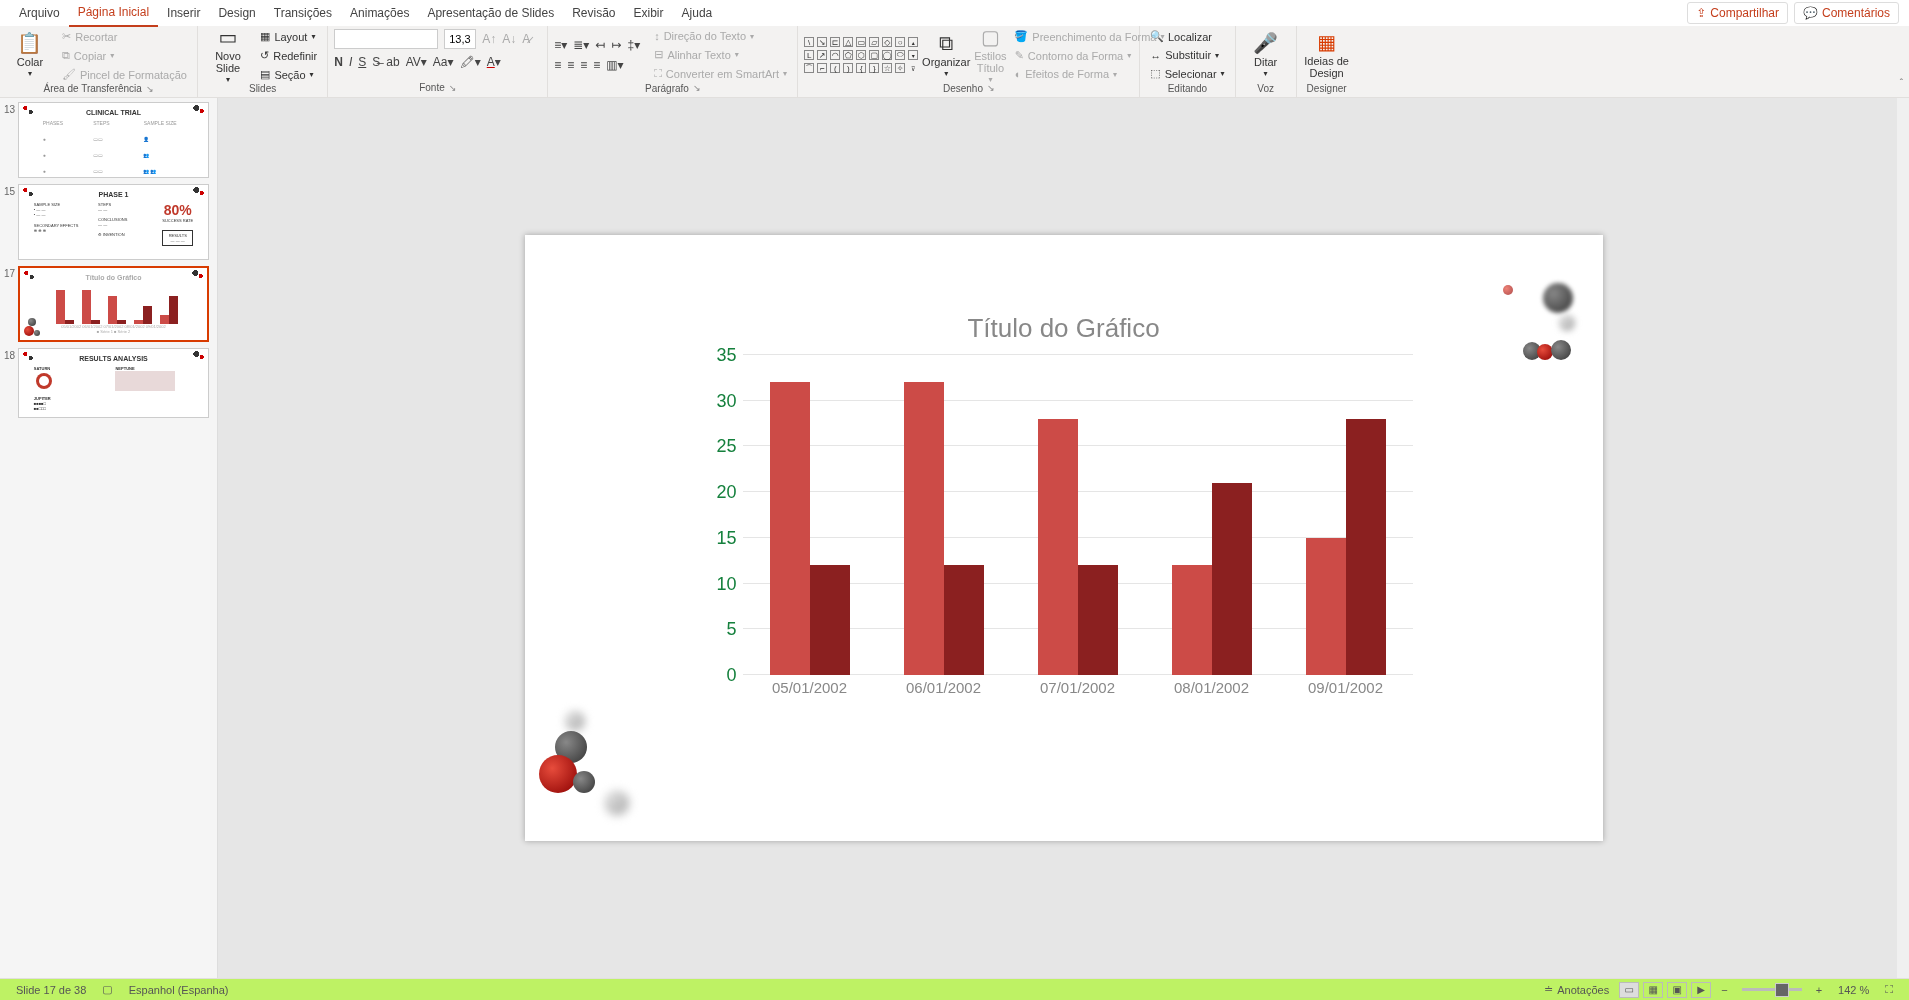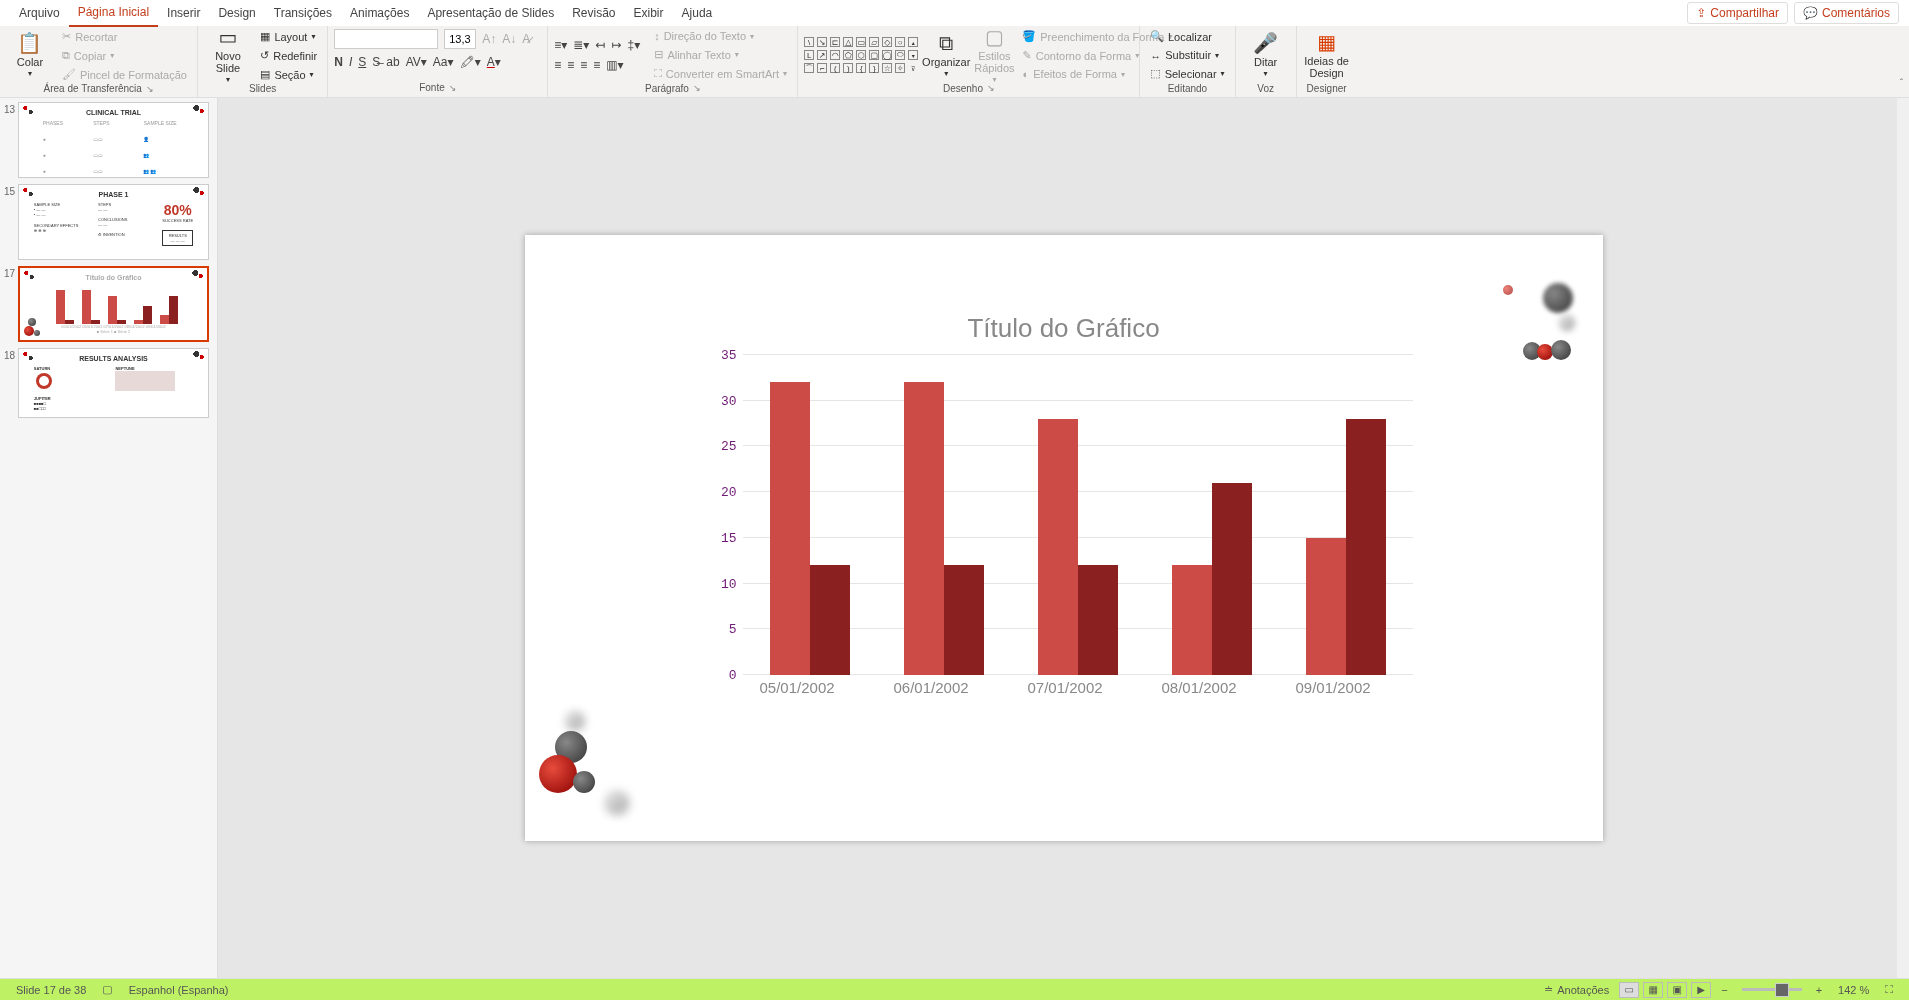--- a/index.html
+++ b/index.html
@@ -44,29 +44,29 @@
 
 .slide-area { flex: 1; display: flex; flex-direction: column; position: relative; }
 .slide-canvas-wrap { flex: 1; display: flex; justify-content: center; align-items: center; overflow: auto; position: relative; }
 .slide-canvas { width: 1078px; height: 606px; background: #fff; box-shadow: 0 0 6px rgba(0,0,0,0.3); position: relative; }
 
 
 .chart-title { position: absolute; top: 78px; left: 0; right: 0; text-align: center; font-size: 26px; color: #888; font-weight: 400; }
 .chart-area { position: absolute; left: 178px; top: 120px; width: 710px; height: 350px; }
 .chart-plot { position: absolute; left: 40px; right: 0; top: 0; bottom: 30px; }
 .y-axis { position: absolute; left: 0; top: 0; bottom: 30px; width: 38px; }
-.y-tick { position: absolute; right: 4px; font-size: 13px; color: #701a75; transform: translateY(50%); font-family: Liberation Mono, monospace; }
+.y-tick { position: absolute; right: 4px; font-size: 18px; color: #15803d; transform: translateY(50%); }
 .gridline { position: absolute; left: 0; right: 0; height: 1px; background: #e5e5e5; }
 .bars-container { position: absolute; left: 0; right: 0; bottom: 0; top: 0; display: flex; justify-content: space-around; align-items: flex-end; }
 .bar-group { display: flex; gap: 0; align-items: flex-end; height: 100%; width: 80px; }
 .bar { width: 40px; }
 .bar.s1 { background: #cc4b47; }
 .bar.s2 { background: #8b2020; }
 .x-labels { position: absolute; left: 40px; right: 0; bottom: 0; height: 26px; display: flex; justify-content: space-around; font-size: 15px; color: #888; }
-.x-labels div { width: 100px; }
+.x-labels div { width: 100px; text-align: center; }
 .legend { position: absolute; left: 0; right: 0; top: 498px; text-align: center; font-size: 15px; color: #888; }
 .legend-item { display: inline-flex; align-items: center; gap: 6px; margin: 0 10px; }
 .legend-swatch { width: 10px; height: 10px; display: inline-block; }
 
 
 .mol-tr1 { position: absolute; top: 50px; right: 80px; width: 30px; height: 30px; }
 .mol-tr2 { position: absolute; top: 48px; right: 20px; width: 60px; height: 60px; }
 .mol-mid { position: absolute; top: 105px; right: 30px; width: 50px; height: 26px; }
 .mol-bl { position: absolute; bottom: 30px; left: 10px; width: 100px; height: 100px; }
 .sphere { position: absolute; border-radius: 50%; }
@@ -275,21 +275,21 @@
           <div class="shape">✧</div>
           <div class="shape" style="font-size:6px;border:none;">⊽</div>
       </div>
       <div class="big-btn">
           <span class="icon">⧉</span>
           <span>Organizar</span>
           <span style="font-size:8px;">▾</span>
         </div>
       <div class="big-btn" style="color:#aaa;">
           <span class="icon">▢</span>
-          <span>Estilos Rápidos</span>
+          <span>Estilos Título</span>
           <span style="font-size:8px;">▾</span>
         </div>
       <div class="small-btn-col">
         <div class="small-btn disabled">
             <span>🪣</span>
             <span>Preenchimento da Forma</span>
             <span style="font-size:8px;">▾</span>
           </div>
         <div class="small-btn disabled">
             <span>✎</span>

